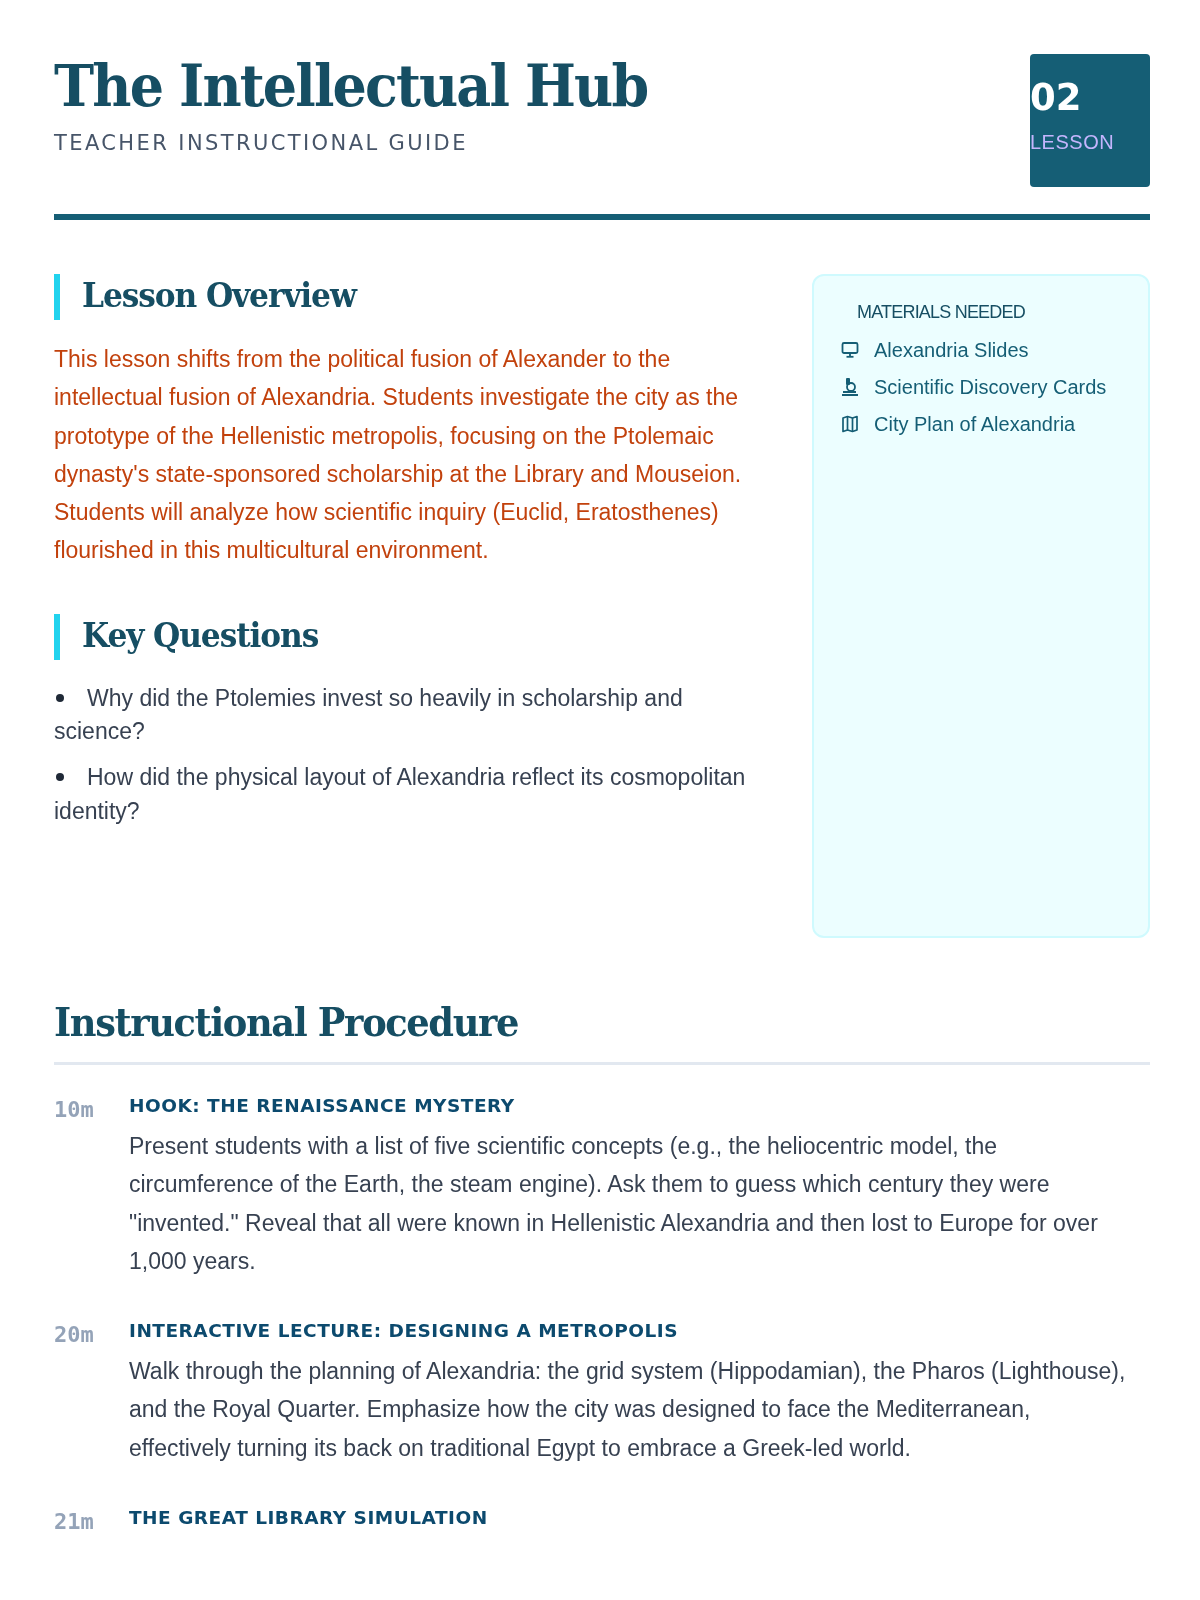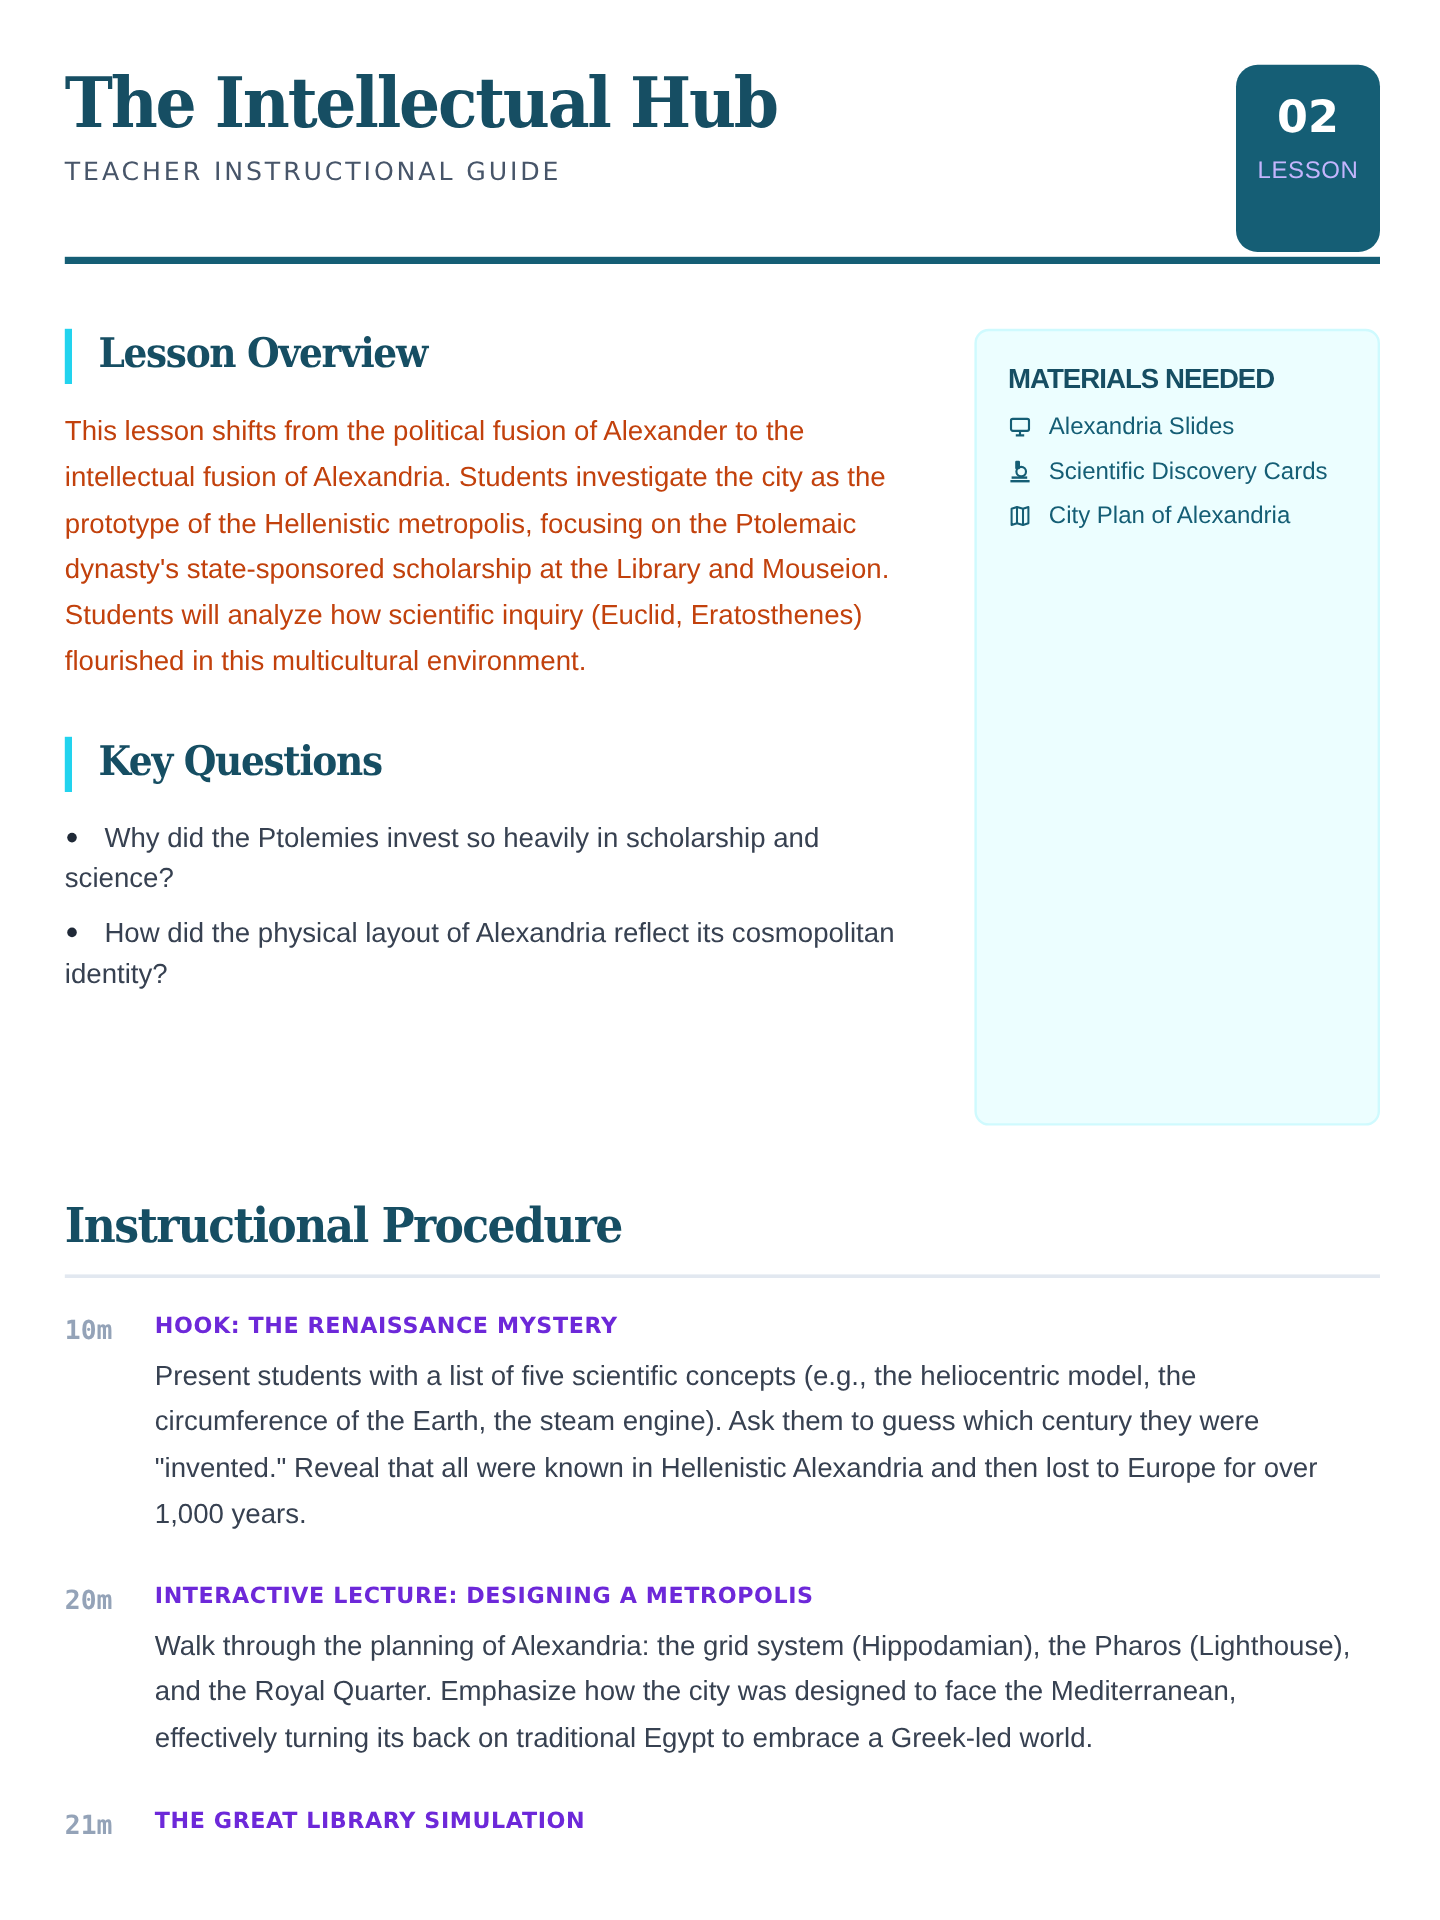--- a/index.html
+++ b/index.html
@@ -7,57 +7,57 @@
   body { font-family: "Liberation Sans", sans-serif; color: #334155; position: relative; }
 
   .page { position: absolute; left: 54px; top: 0; width: 1096px; }
 
   
   .header { position: relative; height: 220px; }
   .title { position: absolute; left: 0; top: 52px; font-family: "DejaVu Serif", serif; font-weight: bold;
            font-size: 58px; letter-spacing: -2px; color: #164e63; line-height: 1.2; transform: scaleX(0.93); transform-origin: left; }
   .subtitle { position: absolute; left: 0; top: 131px; font-family: "DejaVu Sans", sans-serif; font-size: 21px;
               letter-spacing: 2.4px; color: #475569; font-weight: normal; }
-  .lesson-badge { position: absolute; right: 0; top: 54px; width: 120px; height: 156px; background: #155e75;
-                  border-radius: 18px; color: #ffffff; text-align: center; }
+  .lesson-badge { position: absolute; right: 0; top: 54px; width: 120px; height: 133px; background: #155e75;
+                  border-radius: 4px; color: #ffffff; }
   .lesson-num { display: block; font-family: "DejaVu Sans", sans-serif; font-weight: bold; font-size: 37px; margin-top: 24px; line-height: 1.1; }
   .lesson-label { display: block; font-family: "Liberation Sans", sans-serif; font-size: 20px; margin-top: 12px; letter-spacing: 0.5px; color: #c4b5fd; }
   .header-rule { position: absolute; left: 0; top: 214px; width: 1096px; height: 6px; background: #155e75; }
 
   
   .main { position: absolute; left: 0; top: 272px; width: 1096px; }
   .left-col { position: absolute; left: 0; top: 0; width: 710px; }
   .section-head { position: relative; padding-left: 28px; height: 48px; }
   .section-head .bar { position: absolute; left: 0; top: 2px; width: 6px; height: 46px; background: #22d3ee; }
   .section-head h2 { font-family: "DejaVu Serif", serif; font-weight: bold; font-size: 34px; color: #164e63;
                      letter-spacing: -1.2px; line-height: 46px; transform: scaleX(0.92); transform-origin: left; white-space: nowrap; }
   .overview-text { margin-top: 20px; font-size: 23px; line-height: 38.3px; color: #c2410c; width: 710px; }
   .kq-head { margin-top: 42px; }
   .kq-list { list-style: none; margin-top: 22px; width: 710px; }
   .kq-list li { font-size: 23px; line-height: 33.5px; color: #374151; margin-bottom: 12.5px; }
   .kq-list li .dot { display: inline-block; width: 8px; height: 8px; border-radius: 50%; background: #1f2937;
                      vertical-align: middle; margin: 0 23px 4px 2px; }
 
   .materials { position: absolute; left: 758px; top: 2px; width: 338px; height: 664px; background: #ecfeff;
                border: 2px solid #cffafe; border-radius: 12px; padding: 26px 26px; }
-  .materials h3 { font-family: "Liberation Sans", sans-serif; font-weight: bold; font-size: 23px; color: #164e63;
-                  letter-spacing: -0.8px; margin-bottom: 14px; }
+  .materials h3 { font-family: "Liberation Sans", sans-serif; font-weight: normal; font-size: 18px; color: #164e63;
+                  letter-spacing: -0.8px; margin-bottom: 14px; margin-left: 17px; }
   .mat-item { display: flex; align-items: center; margin-bottom: 11px; }
   .mat-icon { width: 20px; height: 20px; margin-right: 14px; flex: 0 0 20px; display: flex; align-items: center; justify-content: center; }
   .mat-label { font-size: 20px; line-height: 26px; color: #155e75; }
 
   
   .procedure { position: absolute; left: 0; top: 996px; width: 1096px; }
   .proc-title { font-family: "DejaVu Serif", serif; font-weight: bold; font-size: 40px; color: #164e63; letter-spacing: -1.5px;
                 transform: scaleX(0.92); transform-origin: left; white-space: nowrap; line-height: 52px; }
   .proc-rule { margin-top: 14px; height: 3px; background: #e2e8f0; width: 1096px; }
   .step { position: relative; padding-left: 75px; margin-top: 28px; }
   .step + .step { margin-top: 38px; }
   .step-time { position: absolute; left: 0; top: 4px; font-family: "DejaVu Sans Mono", monospace; font-weight: bold; font-size: 22px; color: #94a3b8; }
-  .step-title { font-family: "DejaVu Sans", sans-serif; font-weight: bold; font-size: 18.5px; color: #6d28d9; letter-spacing: 0.5px; line-height: 26px; }
+  .step-title { font-family: "DejaVu Sans", sans-serif; font-weight: bold; font-size: 18.5px; color: #0c4a6e; letter-spacing: 0.5px; line-height: 26px; }
   .step-desc { margin-top: 8px; font-size: 23px; line-height: 38.3px; color: #374151; width: 1000px; }
 </style>
 </head>
 <body>
 
 <div class="page">
 
   <header class="header">
     <h1 class="title">The Intellectual Hub</h1>
     <div class="subtitle">TEACHER INSTRUCTIONAL GUIDE</div>

